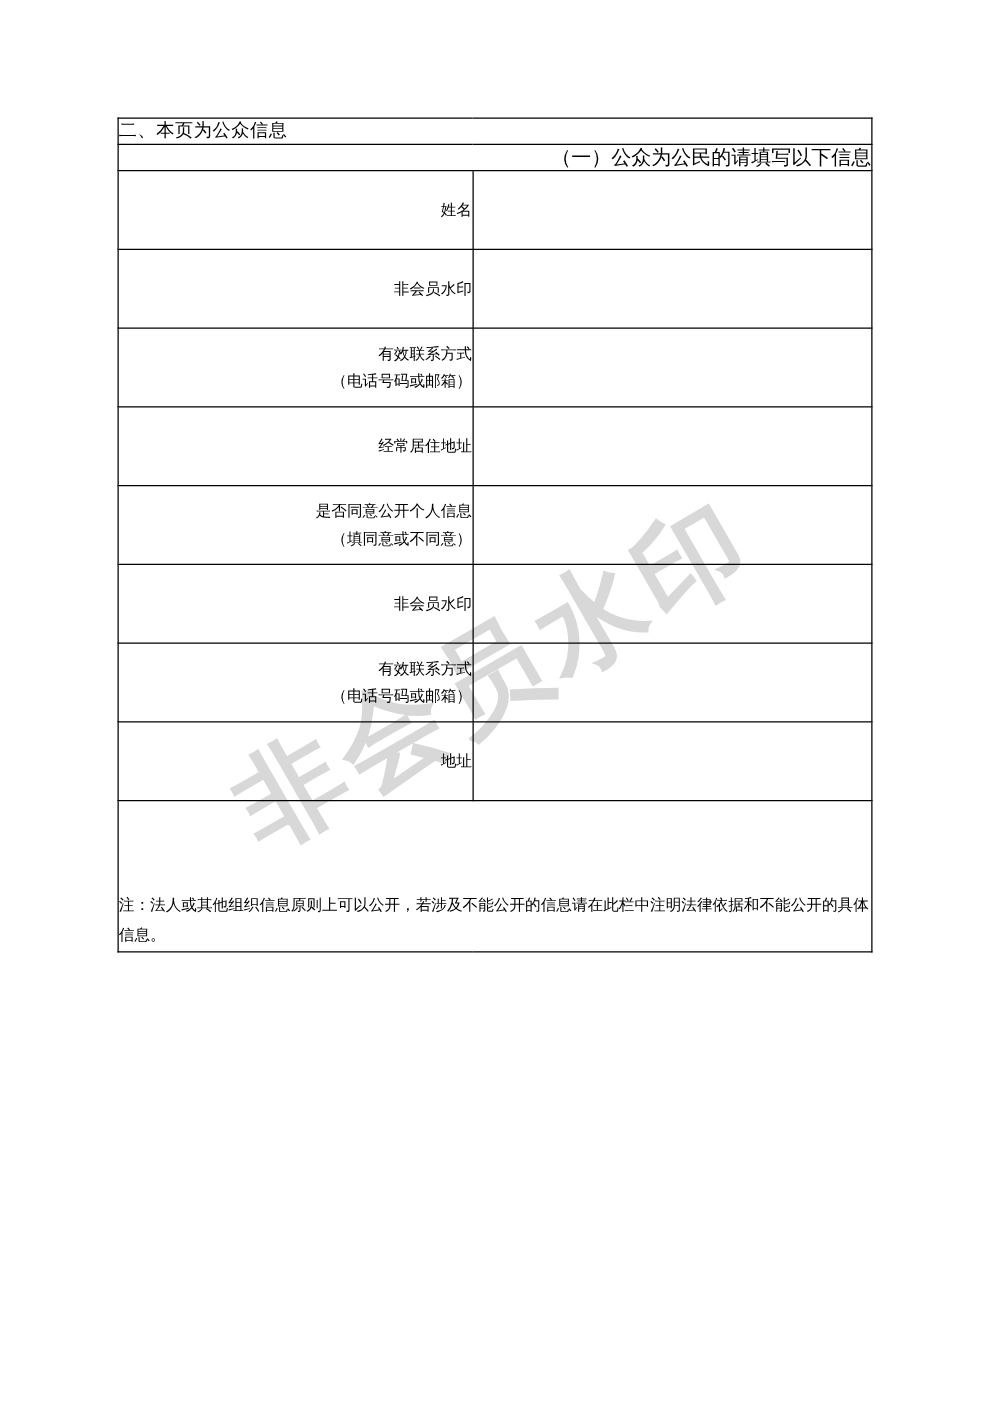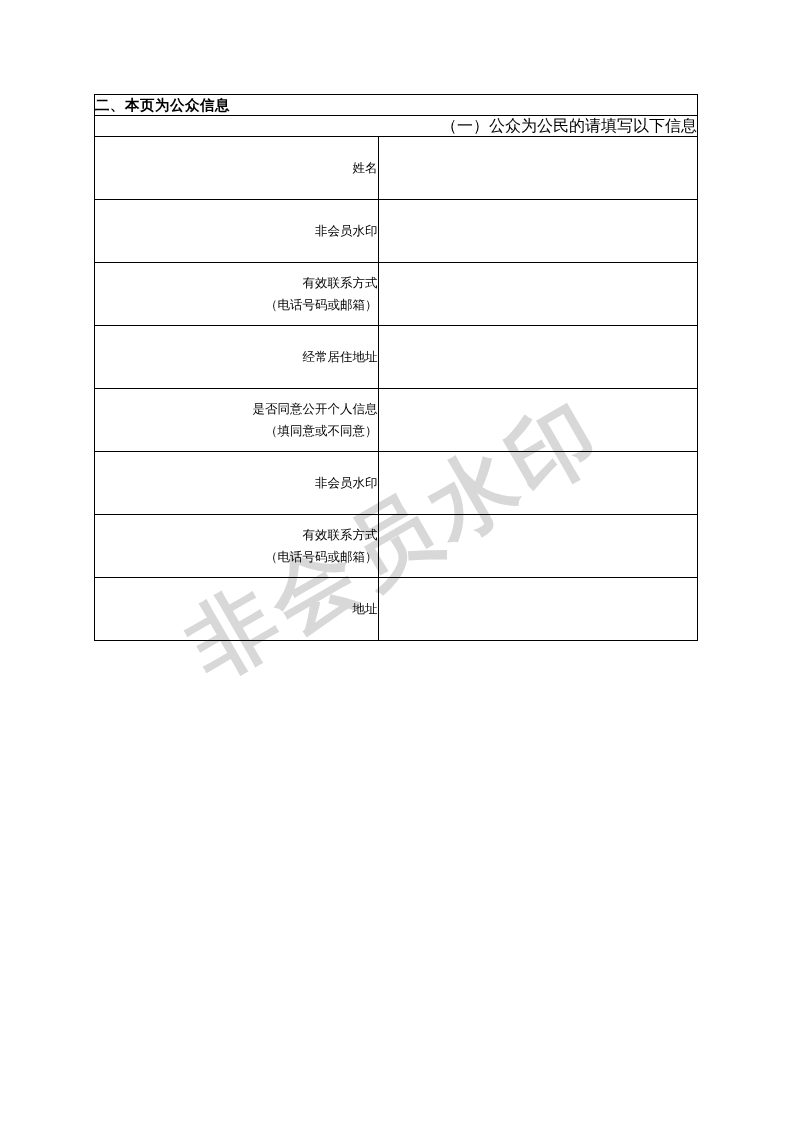--- a/index.html
+++ b/index.html
@@ -75,21 +75,21 @@
 
   .cell-section {
     font-size: 16px;
     line-height: 20px;
     padding: 10px 12px;
     text-align: right;
   }
 
   .cell-heading {
     font-size: 14.5px;
-    font-weight: bold;
+    font-weight: normal;
     line-height: 20px;
     padding: 12px 12px;
     text-align: left;
     letter-spacing: 0.5px;
   }
 
   .cell-value {
     
   }
 
@@ -177,16 +177,21 @@
         <td class="cell-value"></td>
       </tr>
 
       <tr>
         <td class="cell-label" style="height:62px;">
           <span>地址</span>
         </td>
         <td class="cell-value"></td>
       </tr>
 
+      <tr>
+        <td class="cell-note" colspan="2" style="height:120px;">
+          <span class="note-inner">注：法人或其他组织信息原则上可以公开，若涉及不能公开的信息请在此栏中注明法律依据和不能公开的具体信息。</span>
+        </td>
+      </tr>
     </tbody>
   </table>
 
 </div>
 
 </body></html>

